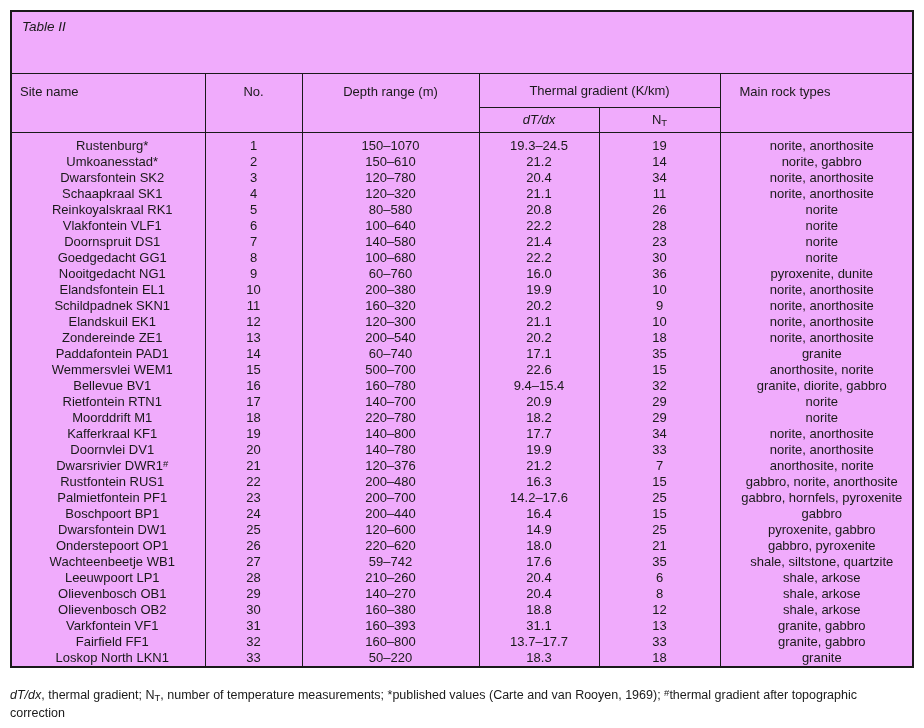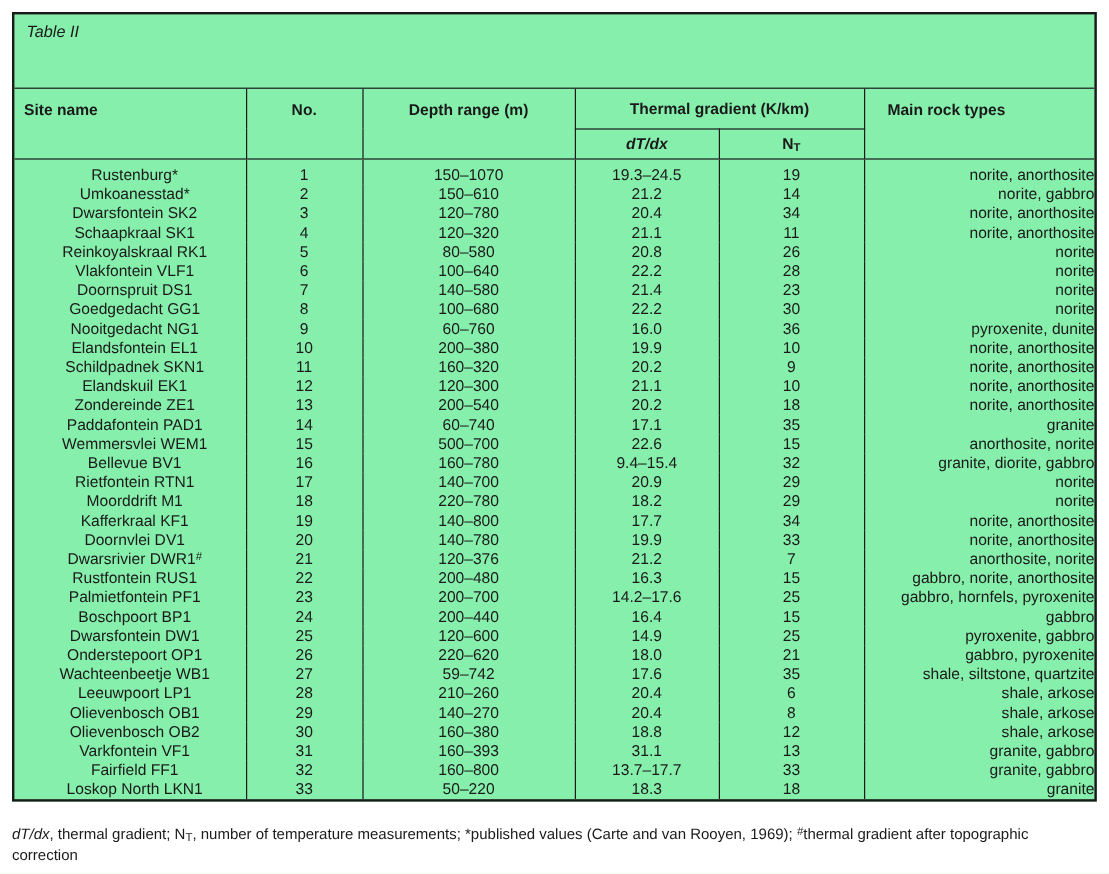--- a/index.html
+++ b/index.html
@@ -21,21 +21,21 @@
   }
   .table-frame {
     position: absolute;
     left: 10px;
     top: 10px;
     width: 904px;
     height: 658px;
     border: 2px solid #1a1a1a;
     box-sizing: border-box;
     overflow: hidden;
-    background: #86efac;
+    background: #f0abfc;
   }
   .caption-area {
     box-sizing: border-box;
     height: 62px;
     border-bottom: 1.4px solid #1a1a1a;
     padding: 8px 10px 0 10px;
   }
   .table-label {
     font-style: italic;
     font-size: 13.5px;
@@ -52,21 +52,21 @@
     border-collapse: collapse;
     table-layout: fixed;
     width: 100%;
   }
   th, td {
     font-size: 13px;
     padding: 0;
   }
   .b-right { border-right: 1.4px solid #1a1a1a; }
   thead th {
-    font-weight: bold;
+    font-weight: normal;
     text-align: center;
   }
   thead tr.head-top { height: 33px; }
   thead tr.head-sub { height: 25px; }
   th.rowspan-th {
     vertical-align: top;
     padding-top: 10px;
   }
   th.th-site { text-align: left; padding-left: 8px; }
   th.th-rocks { text-align: left; padding-left: 19px; }
@@ -82,21 +82,21 @@
   }
   tbody tr { height: 16px; }
   tbody tr:first-child td { padding-top: 5px; }
   tbody td {
     text-align: center;
     vertical-align: middle;
     line-height: 16px;
     white-space: nowrap;
   }
   tbody td.cell-site { text-align: center; padding-left: 8px; }
-  tbody td.cell-rocks { text-align: right; padding-left: 11px; }
+  tbody td.cell-rocks { text-align: center; padding-left: 11px; }
   tbody tr:first-child td { border-top: 1.4px solid #1a1a1a; }
   sup.hash {
     font-size: 9.5px;
     vertical-align: 3px;
     line-height: 0;
   }
   .footnote {
     position: absolute;
     left: 10px;
     top: 686px;

